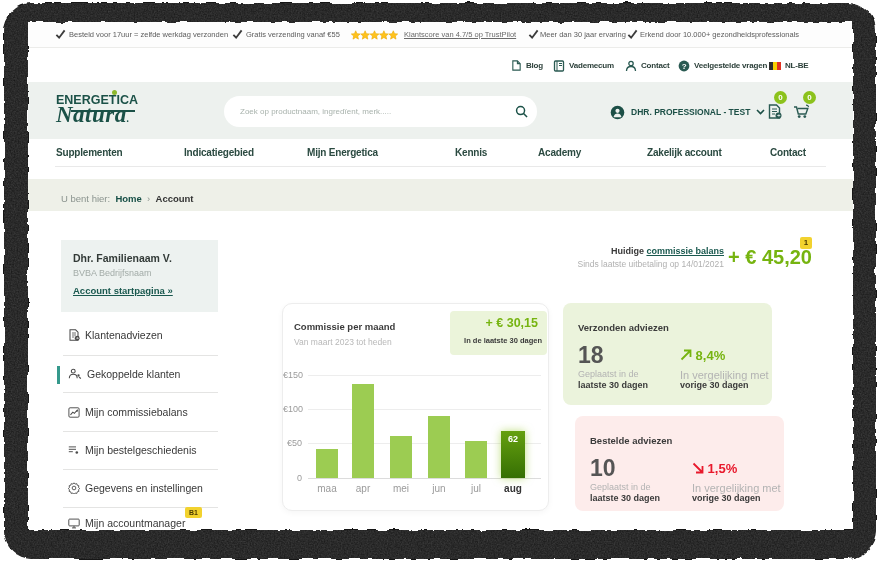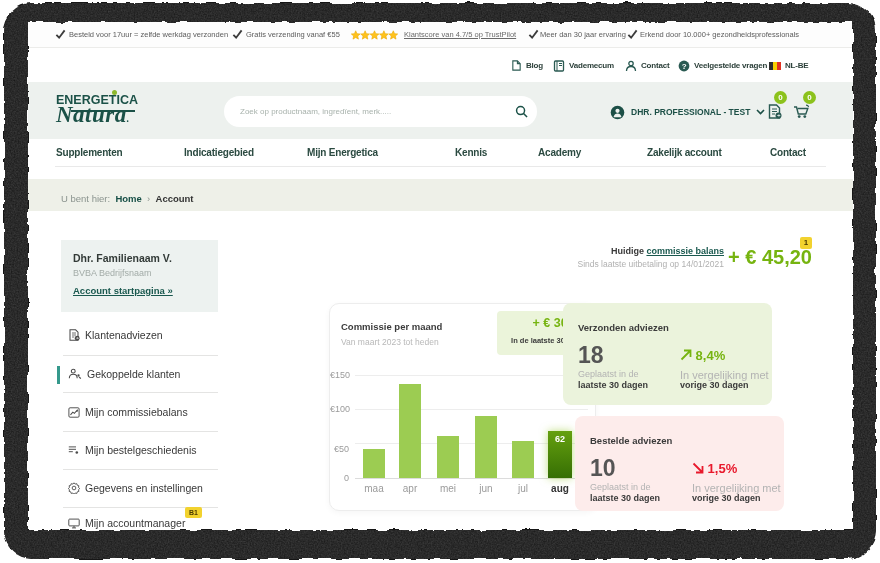--- a/index.html
+++ b/index.html
@@ -41,21 +41,21 @@
 #actbar { position:absolute; left:29px; top:344px; width:3px; height:18px; background:#35998c; }
 #b1badge { position:absolute; left:157px; top:485px; width:17px; height:11px; background:#f2d22e; border-radius:2px; font-size:7px; font-weight:bold; color:#4a3b00; text-align:center; line-height:11px; }
 
 #bal { position:absolute; left:380px; top:213px; width:420px; height:50px; }
 #bal .l1 { position:absolute; right:104px; top:11px; font-size:9px; font-weight:bold; color:#3a3a3a; white-space:nowrap; }
 #bal .l1 a { color:#19584e; text-decoration:underline; }
 #bal .l2 { position:absolute; right:104px; top:24px; font-size:8.5px; color:#b0b0b0; white-space:nowrap; }
 #bal .amt { position:absolute; right:16px; top:11px; font-size:20px; font-weight:bold; color:#76b410; white-space:nowrap; }
 #bal .yb { position:absolute; right:16px; top:2px; width:12px; height:12px; background:#f2d22e; border-radius:2px; font-size:8px; font-weight:bold; color:#4a3b00; text-align:center; line-height:12px; }
 
-#card { position:absolute; left:254px; top:281px; width:267px; height:208px; background:#fff; border:1px solid #ededed; border-radius:10px; box-shadow:0 2px 6px rgba(0,0,0,0.04);margin-left:47px; }
+#card { position:absolute; left:254px; top:281px; width:267px; height:208px; background:#fff; border:1px solid #ededed; border-radius:10px; box-shadow:0 2px 6px rgba(0,0,0,0.04); }
 #card .ti { position:absolute; left:11px; top:17px; font-size:9.5px; font-weight:bold; color:#3b3b3b; }
 #card .su { position:absolute; left:11px; top:33px; font-size:8.5px; color:#b8b8b8; }
 #card .gb { position:absolute; left:167px; top:7px; width:97px; height:44px; background:#ebf4da; border-radius:4px; }
 #card .gb .a { position:absolute; right:9px; top:5px; font-size:12.5px; font-weight:bold; color:#76b410; }
 #card .gb .b { position:absolute; right:5px; top:25px; white-space:nowrap; font-size:7.5px; font-weight:bold; color:#3b3b3b; }
 .gl { position:absolute; left:25px; width:233px; height:1px; background:#ededed; }
 .yl { position:absolute; width:19px; text-align:right; font-size:9px; color:#9b9b9b; }
 .bar { position:absolute; background:#9ccc52; }
 .xl { position:absolute; width:36px; text-align:center; font-size:10px; color:#9b9b9b; }
 
@@ -271,21 +271,21 @@
     <div class="gb">
           <div class="a">+ € 30,15</div>
           <div class="b">In de laatste 30 dagen</div>
         </div>
     <div class="gl" style="top:71px"></div>
     <div class="gl" style="top:105px"></div>
     <div class="gl" style="top:139px"></div>
     <div class="gl" style="top:174px; background:#dcdcdc"></div>
     <div class="yl" style="left:0;top:66px">€150</div>
     <div class="yl" style="left:0;top:100px">€100</div>
-    <div class="yl" style="left:0;top:140px">€50</div>
+    <div class="yl" style="left:0;top:134px">€50</div>
     <div class="yl" style="left:0;top:169px">0</div>
     <div class="bar" style="left:33px;top:145px;width:22px;height:29px"></div>
     <div class="bar" style="left:69px;top:80px;width:22px;height:94px"></div>
     <div class="bar" style="left:107px;top:132px;width:22px;height:42px"></div>
     <div class="bar" style="left:145px;top:112px;width:22px;height:62px"></div>
     <div class="bar" style="left:182px;top:137px;width:22px;height:37px"></div>
     <div class="bar" style="left:218px;top:127px;width:24px;height:47px;background:linear-gradient(#65a00f,#366f04);box-shadow:0 0 9px rgba(140,194,28,0.55);">
       <div style="position:absolute;left:0;top:3px;width:100%;text-align:center;font-size:9px;font-weight:bold;color:#fff;">62</div>
     </div>
     <div class="xl" style="left:26px;top:179px">maa</div>

